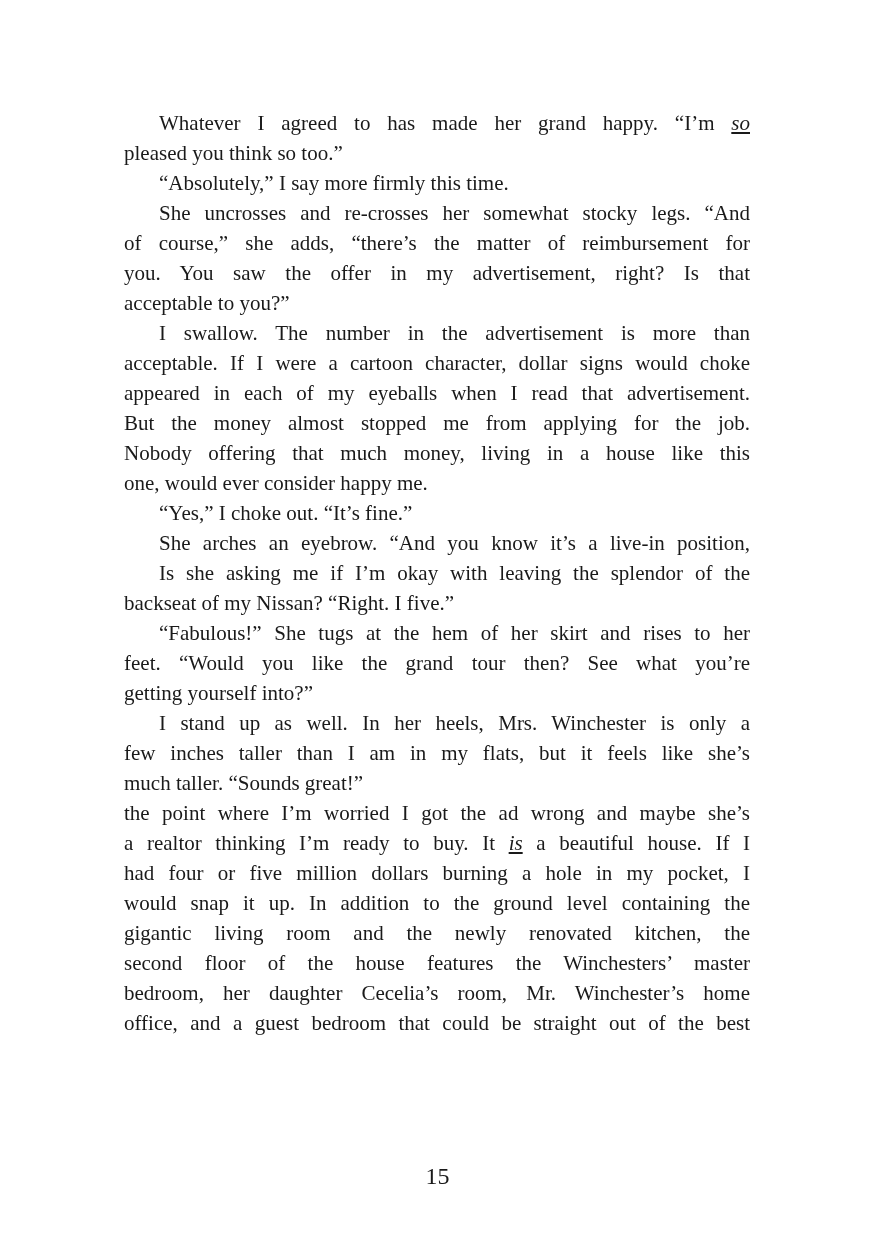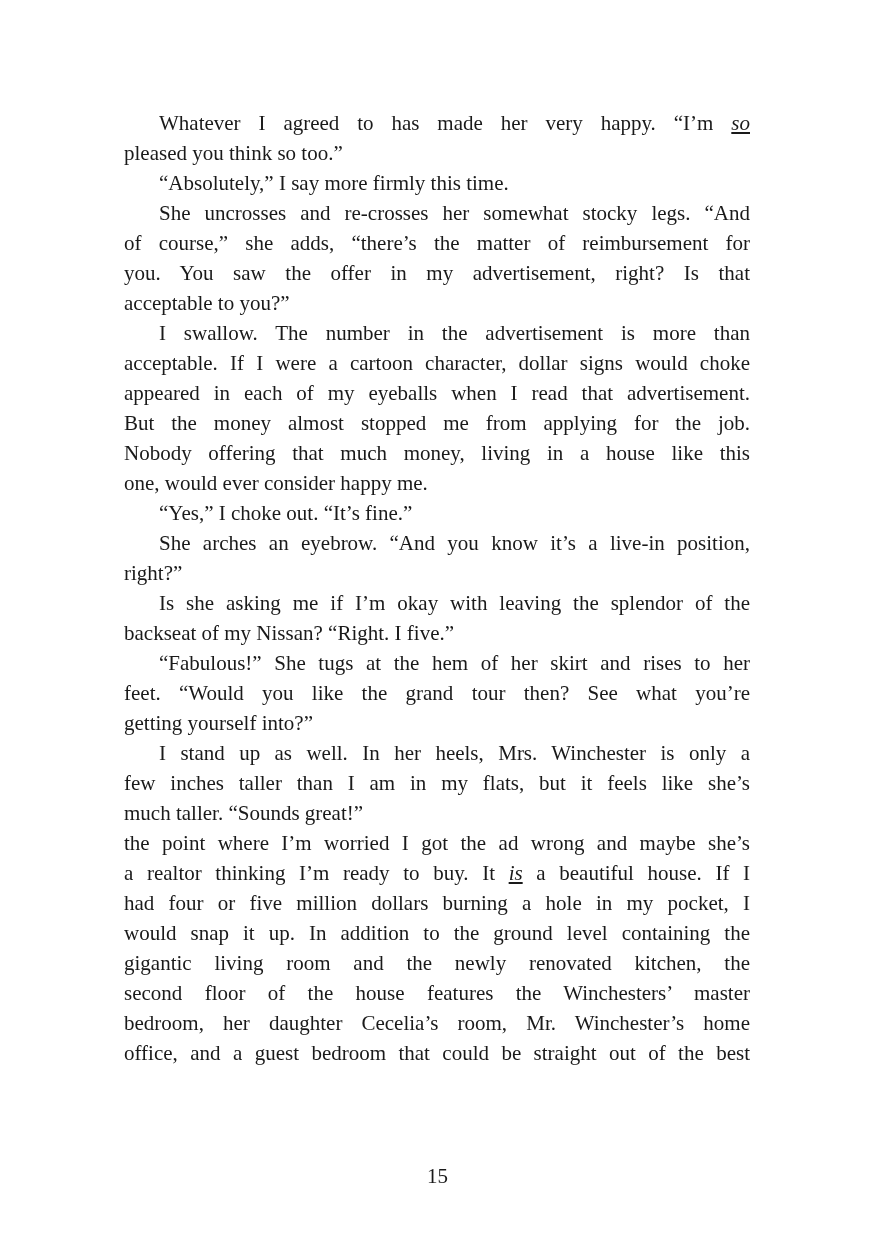--- a/index.html
+++ b/index.html
@@ -43,32 +43,32 @@
   .line em {
     font-style: italic;
     text-decoration: underline;
   }
   .folio {
     position: absolute;
     top: 1161px;
     left: 0;
     width: 875px;
     text-align: center;
-    font-size: 21px;
+    font-size: 24px;
     line-height: 30px;
     color: #1a1a1a;
   }
 </style>
 </head>
 <body>
 
 <div class="page">
   <div class="text-block">
       <div class="para">
-        <div class="line first"><span>Whatever I agreed to has made her very happy. “I’m </span><em>so</em></div>
+        <div class="line first"><span>Whatever I agreed to has made her grand happy. “I’m </span><em>so</em></div>
         <div class="line paraend"><span>pleased you think so too.”</span></div>
       </div>
       <div class="para">
         <div class="line first paraend"><span>“Absolutely,” I say more firmly this time.</span></div>
       </div>
       <div class="para">
         <div class="line first"><span>She uncrosses and re-crosses her somewhat stocky legs. “And</span></div>
         <div class="line"><span>of course,” she adds, “there’s the matter of reimbursement for</span></div>
         <div class="line"><span>you. You saw the offer in my advertisement, right? Is that</span></div>
         <div class="line paraend"><span>acceptable to you?”</span></div>
@@ -79,21 +79,20 @@
         <div class="line"><span>appeared in each of my eyeballs when I read that advertisement.</span></div>
         <div class="line"><span>But the money almost stopped me from applying for the job.</span></div>
         <div class="line"><span>Nobody offering that much money, living in a house like this</span></div>
         <div class="line paraend"><span>one, would ever consider happy me.</span></div>
       </div>
       <div class="para">
         <div class="line first paraend"><span>“Yes,” I choke out. “It’s fine.”</span></div>
       </div>
       <div class="para">
         <div class="line first"><span>She arches an eyebrow. “And you know it’s a live-in position,</span></div>
-        <div class="line paraend"><span>right?”</span></div>
       </div>
       <div class="para">
         <div class="line first"><span>Is she asking me if I’m okay with leaving the splendor of the</span></div>
         <div class="line paraend"><span>backseat of my Nissan? “Right. I five.”</span></div>
       </div>
       <div class="para">
         <div class="line first"><span>“Fabulous!” She tugs at the hem of her skirt and rises to her</span></div>
         <div class="line"><span>feet. “Would you like the grand tour then? See what you’re</span></div>
         <div class="line paraend"><span>getting yourself into?”</span></div>
       </div>

